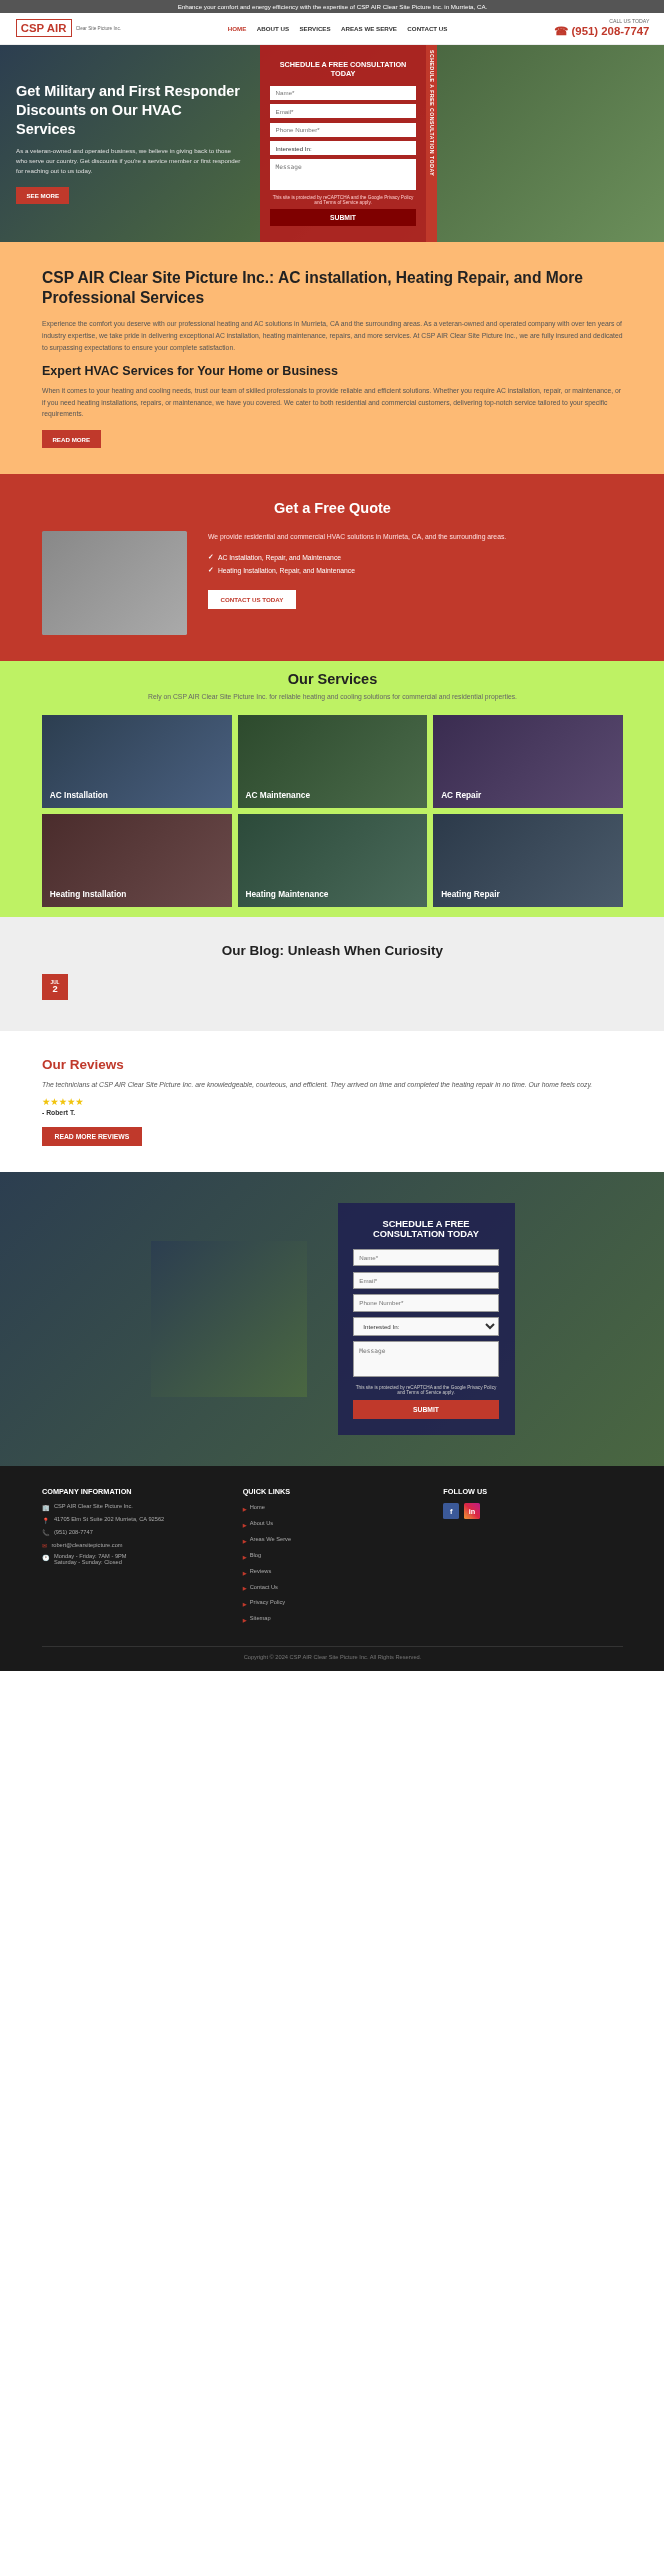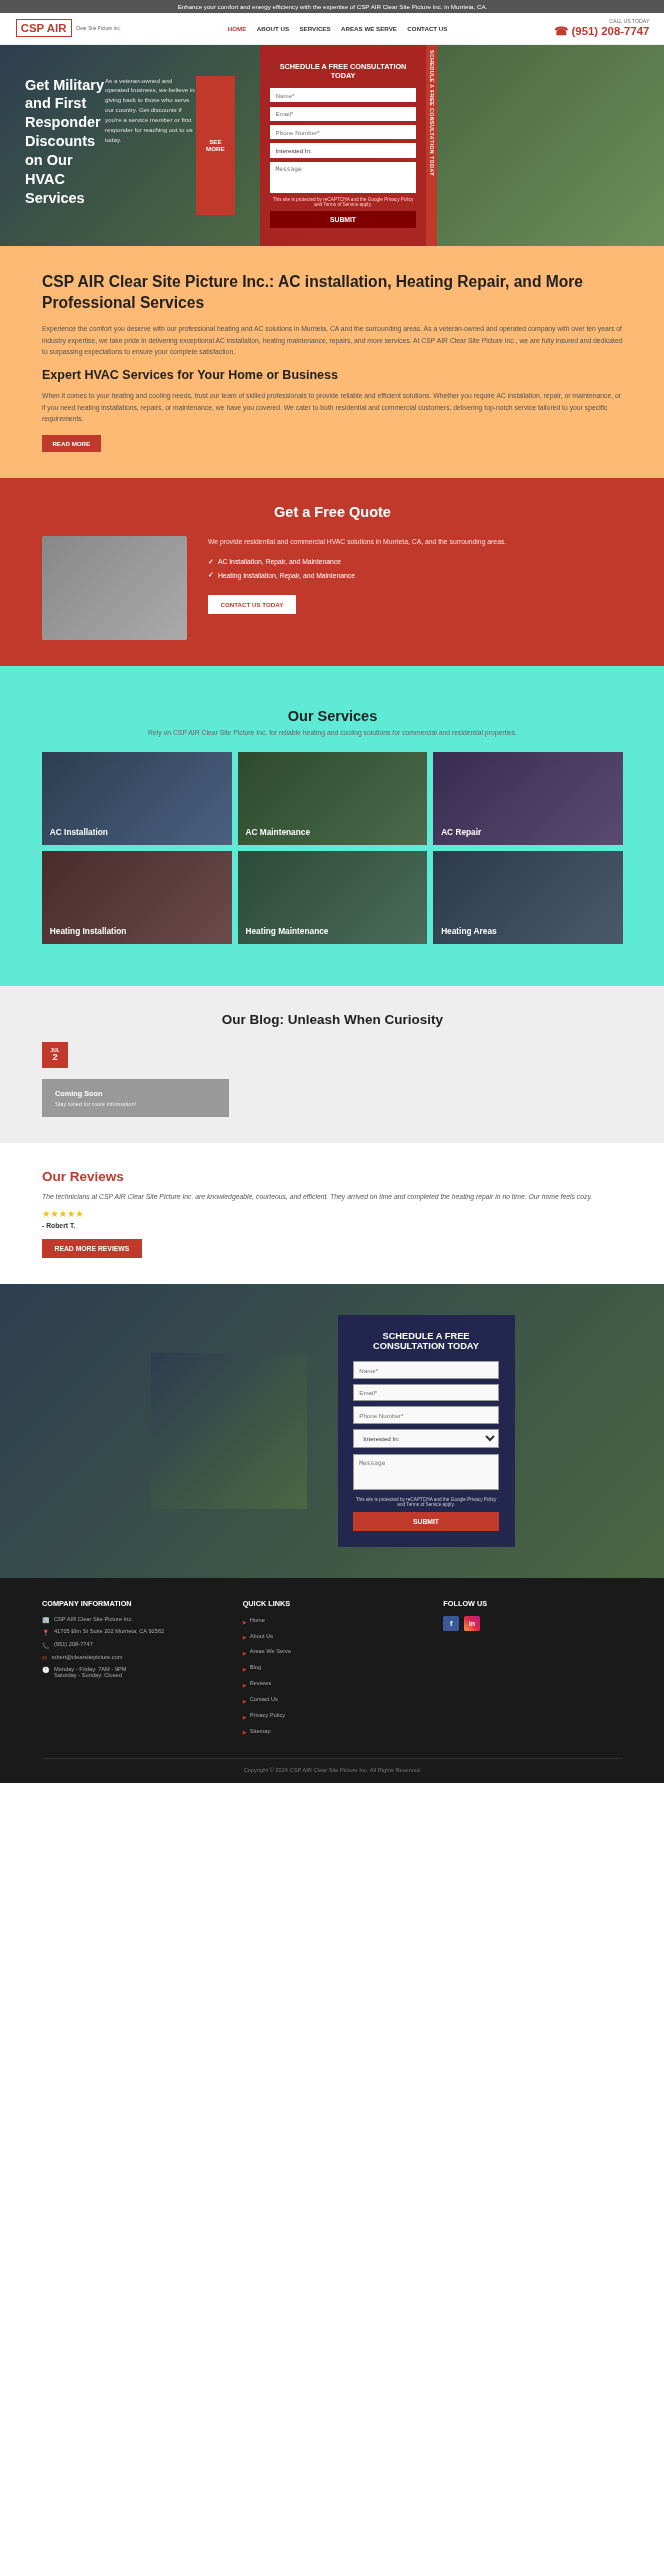--- a/index.html
+++ b/index.html
@@ -60,23 +60,23 @@
     .hero {
       position: relative;
       background: linear-gradient(135deg, #2c3e50 0%, #4a6741 50%, #6b8f5a 100%);
       min-height: 197px;
       display: flex;
       align-items: stretch;
       overflow: hidden;
     }
     .hero-content {
       flex: 1;
-      padding: 31px 25px;
-      display: flex;
-      flex-direction: row;
+      padding: 31px 16px;
+      display: flex;
+      flex-direction: column;
       justify-content: center;
       max-width: 260px;
     }
     .hero-title {
       font-size: 14.5px;
       font-weight: bold;
       color: #fff;
       margin-bottom: 7.8px;
       line-height: 1.3;
     }
@@ -247,22 +247,22 @@
       padding: 6.2px 12.5px;
       font-size: 6.2px;
       font-weight: bold;
       cursor: pointer;
       text-transform: uppercase;
       margin-top: 10.4px;
     }
 
     
     .services-section {
-      padding: 42px 42px;
-      background: #5eead4;
+      padding: 10px 42px;
+      background: #bef264;
     }
     .services-section h2 {
       font-size: 14.5px;
       font-weight: bold;
       text-align: center;
       color: #222;
       margin-bottom: 5.2px;
     }
     .services-subtitle {
       text-align: center;
@@ -594,34 +594,30 @@
     <div class="service-card">
       <span class="service-label">AC Repair</span>
     </div>
     <div class="service-card">
       <span class="service-label">Heating Installation</span>
     </div>
     <div class="service-card">
       <span class="service-label">Heating Maintenance</span>
     </div>
     <div class="service-card">
-      <span class="service-label">Heating Areas</span>
+      <span class="service-label">Heating Repair</span>
     </div>
   </div>
 </section>
 
 <section class="blog-section">
   <h2>Our Blog: Unleash When Curiosity</h2>
   <div class="blog-date-badge">
     <span class="blog-date-month">JUL</span>
     <span class="blog-date-day">2</span>
-  </div>
-  <div class="blog-coming-soon">
-    <div class="blog-coming-title">Coming Soon</div>
-    <div class="blog-coming-sub">Stay tuned for more information!</div>
   </div>
 </section>
 
 <section class="reviews-section">
   <h2>Our Reviews</h2>
   <p class="review-text">The technicians at CSP AIR Clear Site Picture Inc. are knowledgeable, courteous, and efficient. They arrived on time and completed the heating repair in no time. Our home feels cozy.</p>
   <div class="stars">★★★★★</div>
   <div class="reviewer">- Robert T.</div>
   <button class="read-reviews-btn">READ MORE REVIEWS</button>
 </section>

